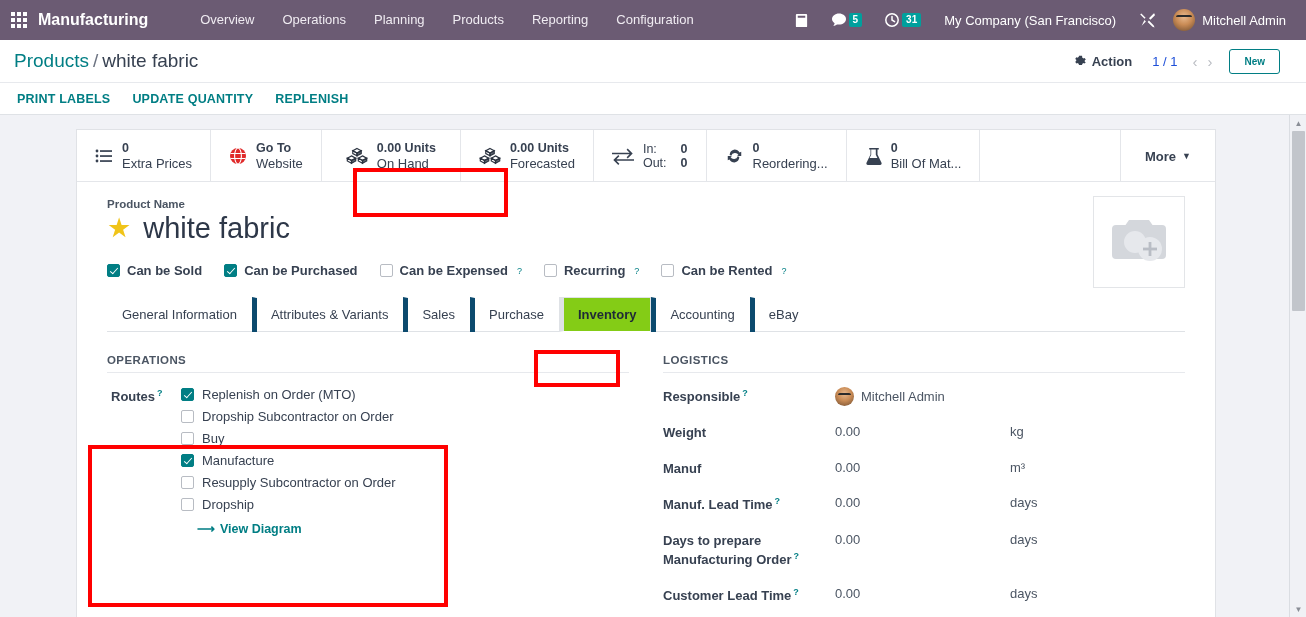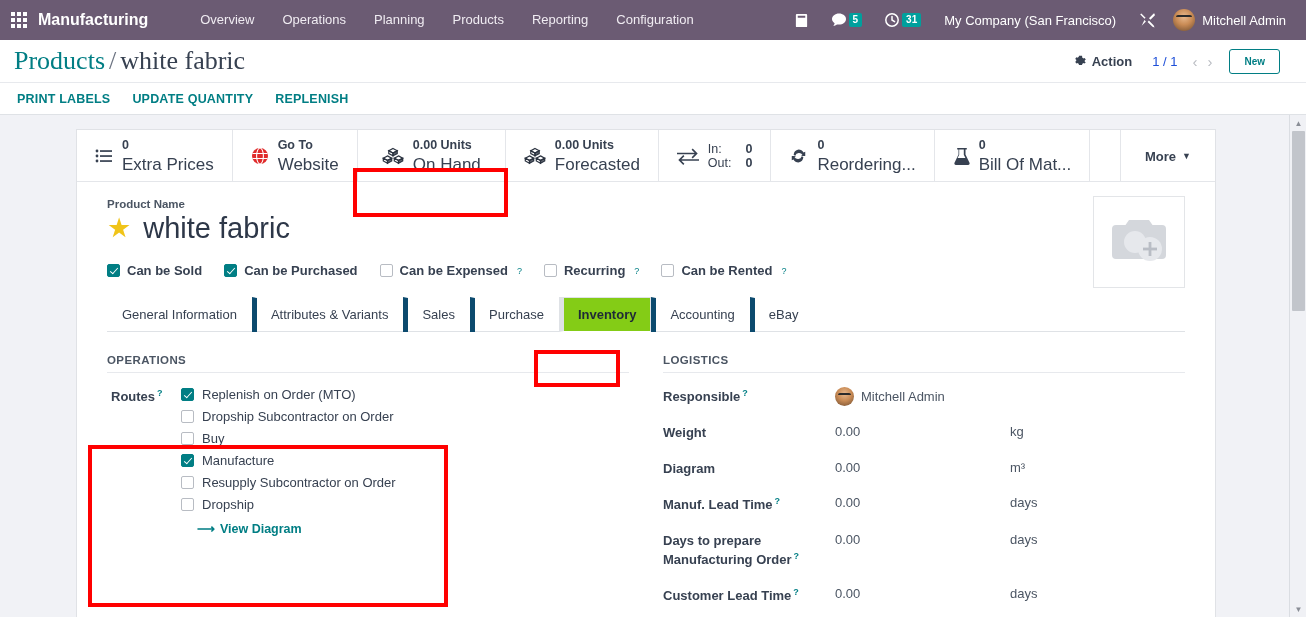--- a/index.html
+++ b/index.html
@@ -106,24 +106,23 @@
 
   
   .bc-row {
     height: 42px;
     display: flex;
     align-items: center;
     padding: 0 14px 0 14px;
     background: #ffffff;
   }
   .bc {
-    font-size: 26px;
+    font-size: 19px;
     color: #1f2937;
     white-space: nowrap;
-    font-family: Liberation Serif, serif;
   }
   .bc a {
     color: #017e84;
     text-decoration: none;
     cursor: pointer;
   }
   .bc .sep { color: #6b7280; margin: 0 4px; }
   .bc .cur { color: #374151; }
   .bc-right {
     margin-left: auto;
@@ -204,21 +203,21 @@
     gap: 9px;
     padding: 0 18px;
     border-right: 1px solid #e4e6ea;
     cursor: pointer;
     position: relative;
     height: 52px;
   }
   .smart-btn:last-child { border-right: none; }
   .sb-text { line-height: 1.25; }
   .sb-val { font-size: 12.5px; font-weight: bold; color: #374151; white-space: nowrap; }
-  .sb-lbl { font-size: 17px; color: #374151; white-space: nowrap; margin-top: 38px; }
+  .sb-lbl { font-size: 13px; color: #374151; white-space: nowrap; margin-top: 38px; }
   .sb-ico { color: #374151; display: flex; align-items: center; }
   .inout { display: grid; grid-template-columns: auto auto; gap: 0 14px; font-size: 12.5px; }
   .inout .k { color: #374151; }
   .inout .v { font-weight: bold; color: #374151; }
   .more-btn {
     margin-left: auto;
     display: flex; align-items: center; gap: 6px;
     padding: 0 24px; font-size: 13px; font-weight: bold; color: #374151;
     border-left: 1px solid #e4e6ea; cursor: pointer; height: 52px;
   }
@@ -685,21 +684,21 @@
           </div>
         </div>
 
         <div class="frow">
           <div class="flabel">Weight</div>
           <div class="fvalue">0.00</div>
           <div class="funit">kg</div>
         </div>
 
         <div class="frow">
-          <div class="flabel">Diagram</div>
+          <div class="flabel">Manuf</div>
           <div class="fvalue">0.00</div>
           <div class="funit">m³</div>
         </div>
 
         <div class="frow">
           <div class="flabel">
             <span>Manuf. Lead Time</span><span class="q">?</span>
           </div>
           <div class="fvalue">0.00</div>
           <div class="funit">days</div>

